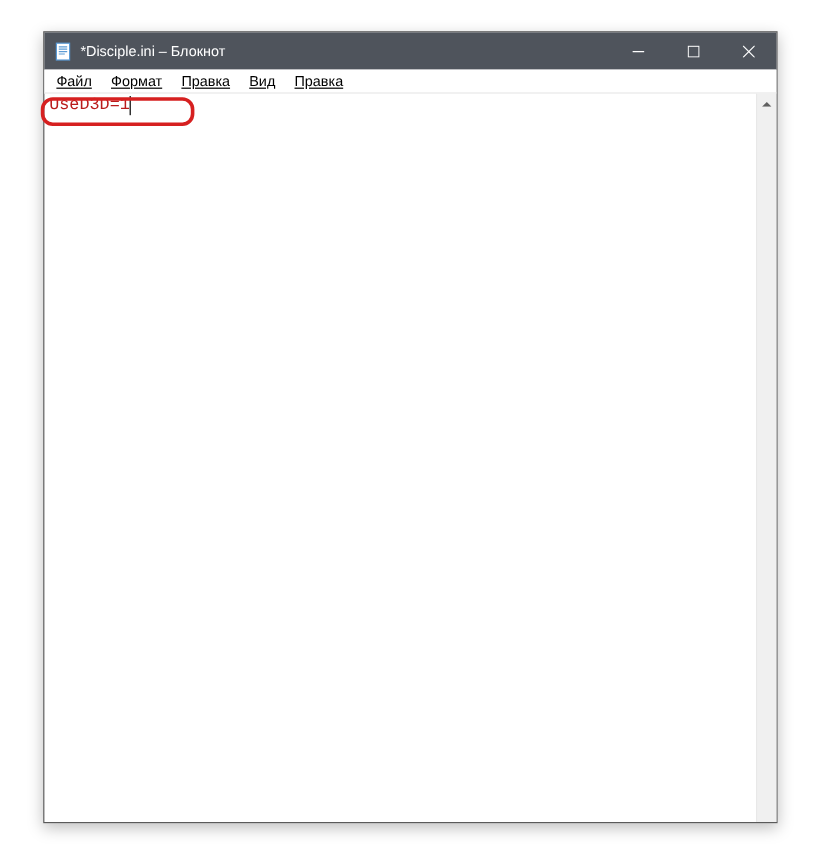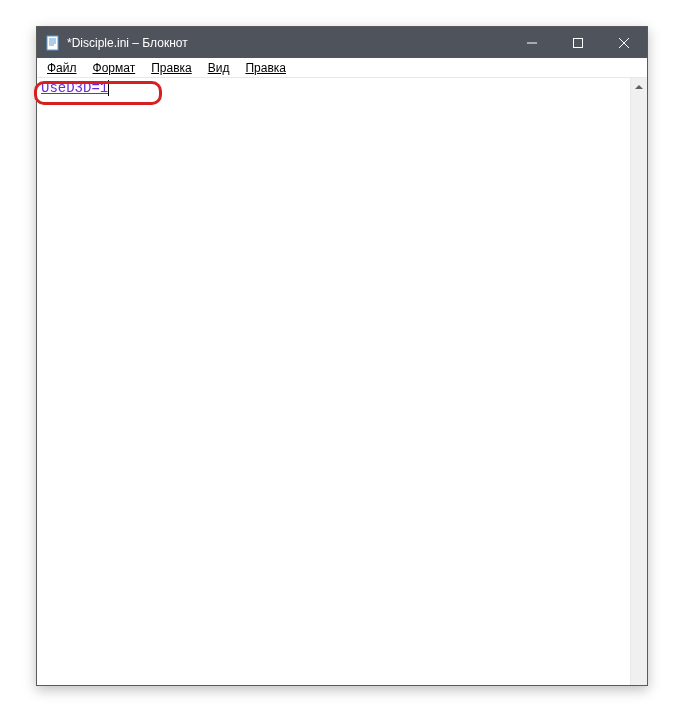--- a/index.html
+++ b/index.html
@@ -90,23 +90,22 @@
       position: relative;
       height: calc(100% - 51px);
       display: flex;
     }
 
     .text-area {
       flex: 1;
       padding: 2px 4px;
       font-family: Consolas, "Courier New", monospace;
       font-size: 14px;
-      color: #6d28d9;
-      position: relative;
-      text-decoration: underline;
+      color: #b91c1c;
+      position: relative;
     }
 
     .text-content {
       display: inline;
     }
 
     .cursor {
       display: inline-block;
       width: 1px;
       height: 16px;

